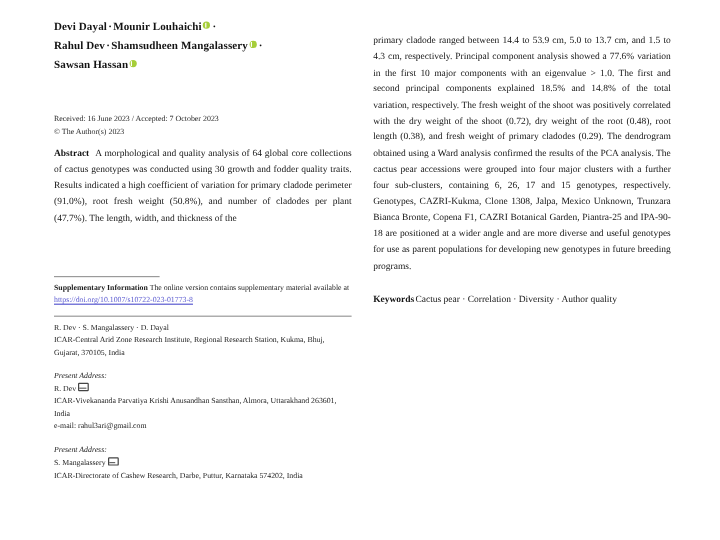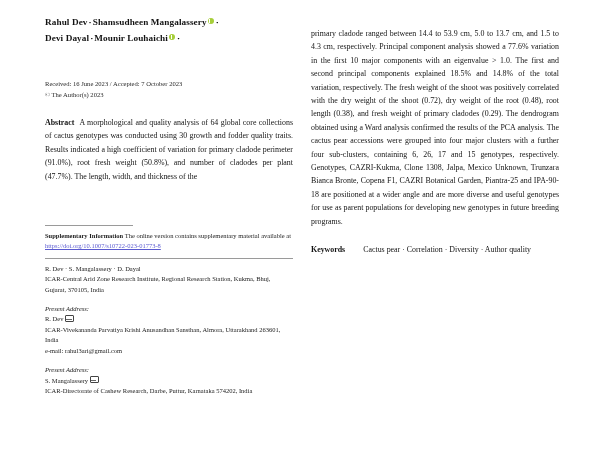--- a/index.html
+++ b/index.html
@@ -65,21 +65,21 @@
   
   .dates {
     font-size: 6.6px;
     line-height: 11px;
     color: #2a2a2a;
     margin-top: 32px;
   }
 
   
   .abstract {
-    margin-top: 16px;
+    margin-top: 5px;
     font-size: 7.9px;
     line-height: 13.4px;
     text-align: justify;
     color: #141414;
     hyphens: auto;
   }
   .abstract .lead { font-weight: bold; margin-right: 5px; }
 
   
   .rule {
@@ -142,36 +142,39 @@
     color: #141414;
     hyphens: auto;
     margin-top: 19px;
   }
   .keywords {
     margin-top: 15px;
     font-size: 7.9px;
     line-height: 13.4px;
     color: #141414;
   }
-  .keywords b { font-weight: bold; margin-right: 18px; }
+  .keywords b { font-weight: bold; margin-right: 1px; }
 </style>
 </head>
 <body>
 
 <div class="page">
   <div class="cols">
 
     <div class="col">
 
       <div class="authors">
         <div>
+          <span>Devi Dayal</span><span class="sep">·</span><span>Mounir Louhaichi</span><span class="orcid"></span><span class="sep">·</span>
+        </div>
+        <div>
           <span>Rahul Dev</span><span class="sep">·</span><span>Shamsudheen Mangalassery</span><span class="orcid"></span><span class="sep">·</span>
         </div>
         <div>
-          <span>Devi Dayal</span><span class="sep">·</span><span>Mounir Louhaichi</span><span class="orcid"></span><span class="sep">·</span>
+          <span>Sawsan Hassan</span><span class="orcid"></span>
         </div>
       </div>
 
       <div class="dates">
         <div>Received: 16 June 2023 / Accepted: 7 October 2023</div>
         <div>© The Author(s) 2023</div>
       </div>
 
       <div class="abstract">
         <span class="lead">Abstract</span><span>A morphological and quality analysis of 64 global core collections of cactus genotypes was conducted using 30 growth and fodder quality traits. Results indicated a high coefficient of variation for primary cladode perimeter (91.0%), root fresh weight (50.8%), and number of cladodes per plant (47.7%). The length, width, and thickness of the</span>

